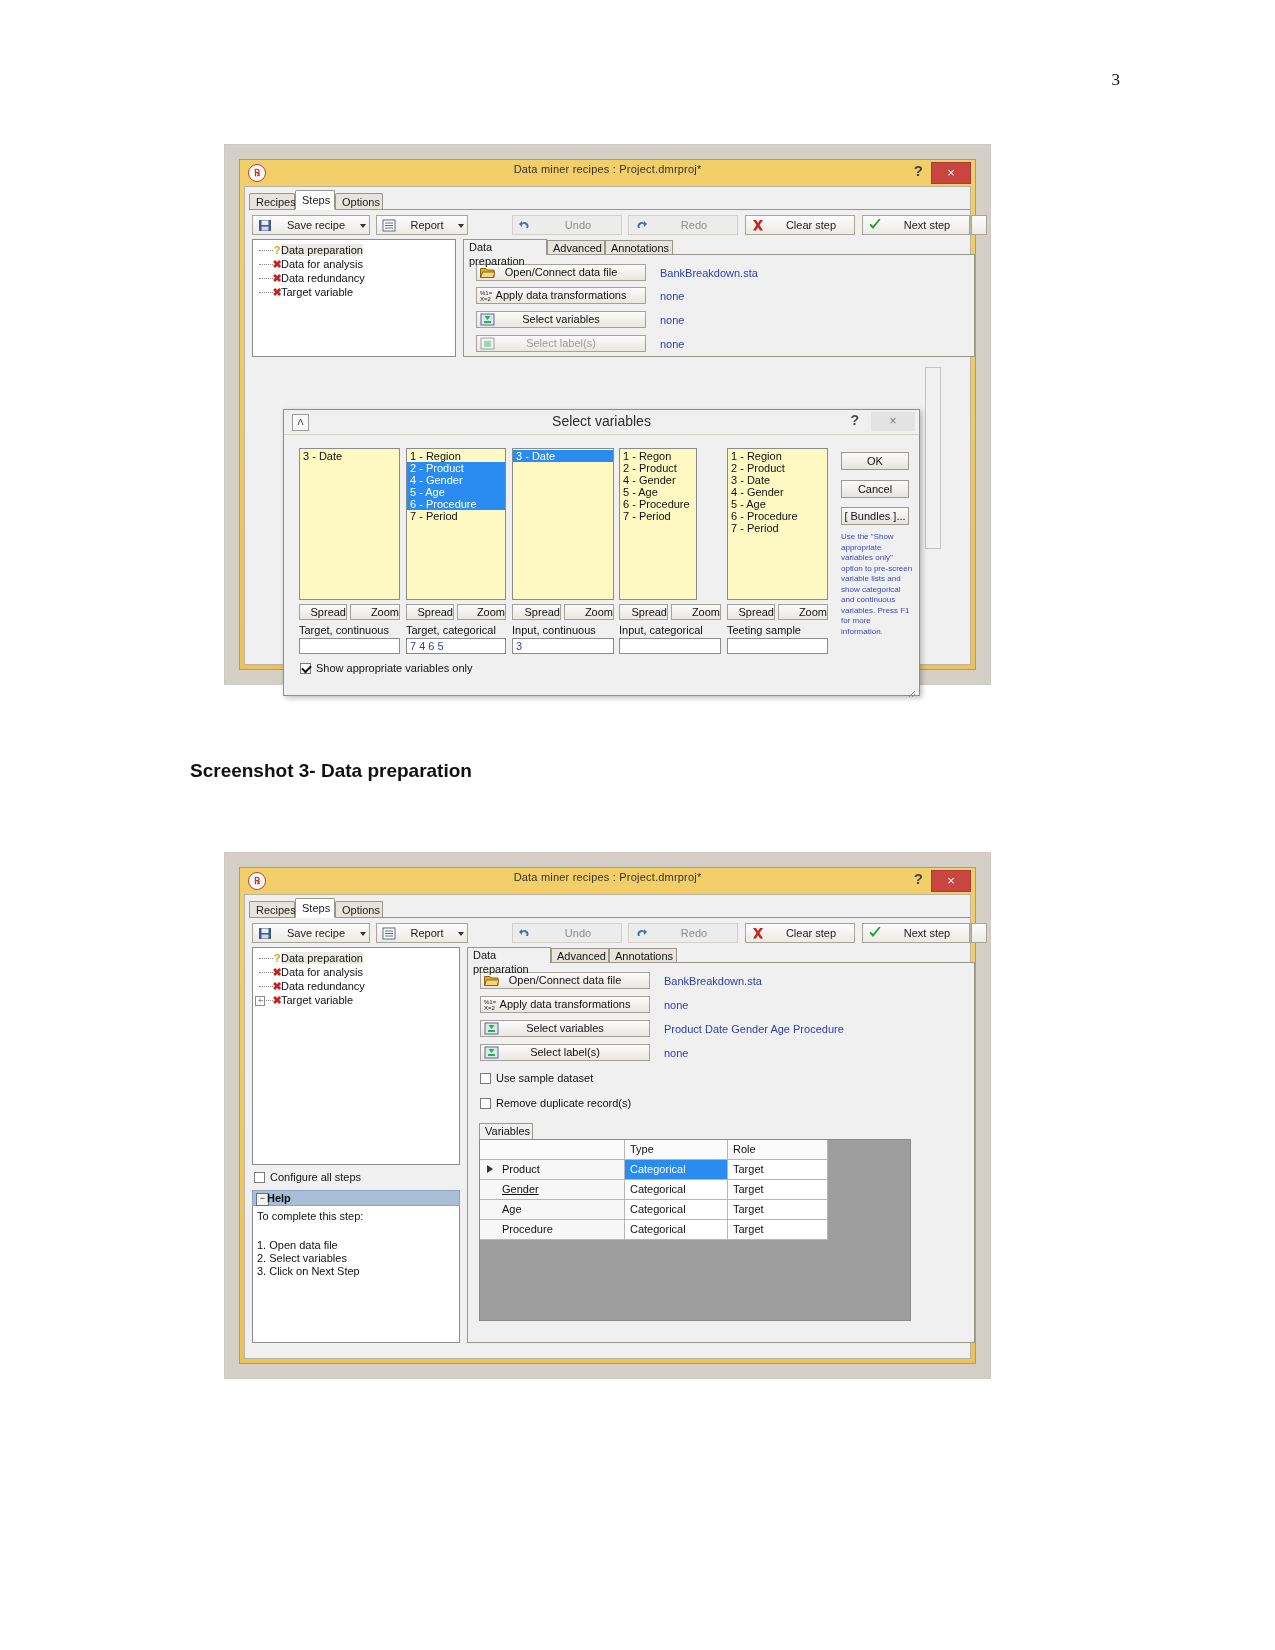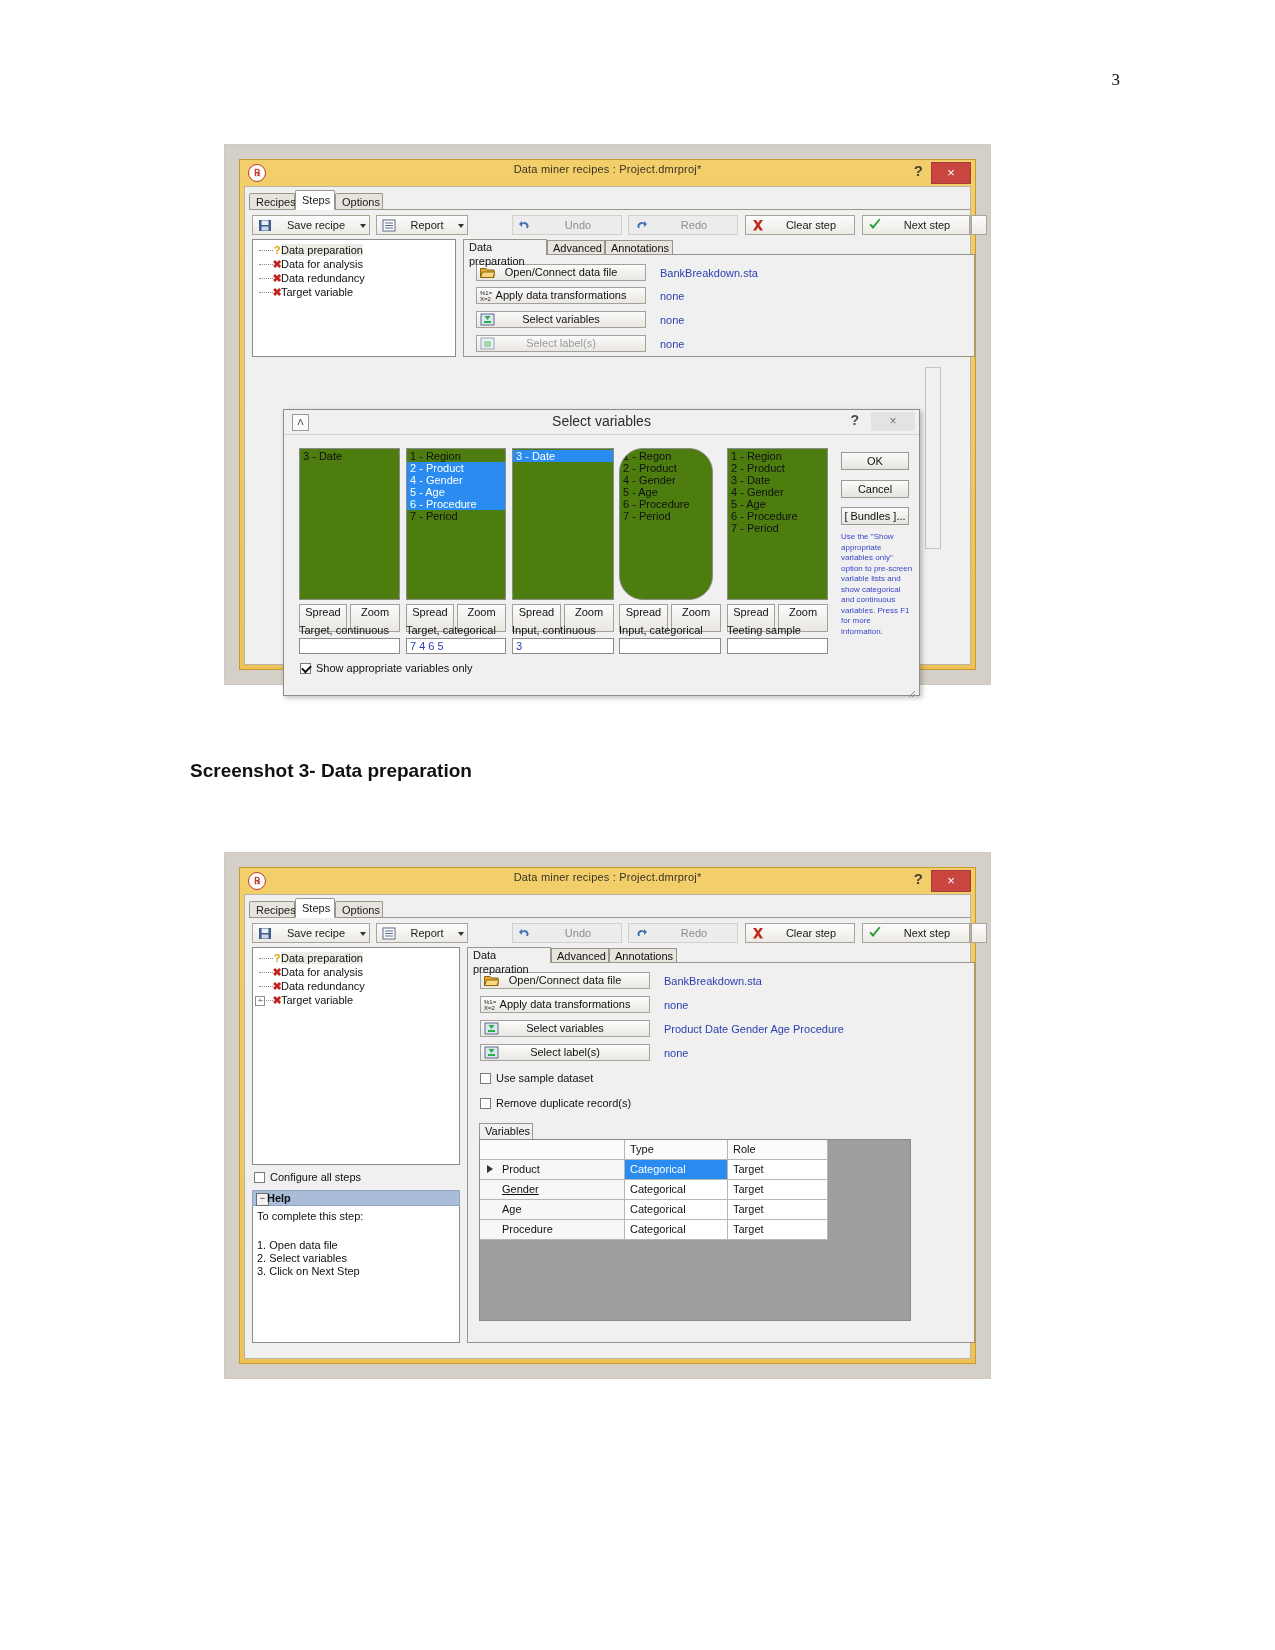--- a/index.html
+++ b/index.html
@@ -112,27 +112,27 @@
     border-left:2px solid #111;border-bottom:2px solid #111;transform:rotate(-45deg);
   }
   .cblabel{position:absolute;font-size:11px;color:#111;white-space:nowrap;}
   
   .svdlg{position:absolute;background:#f0f0f0;border:1px solid #8d8d8d;box-sizing:border-box;box-shadow:2px 2px 5px rgba(0,0,0,.25);}
   .svtitle{position:relative;height:24px;background:#f0f0f0;border-bottom:1px solid #d6d2cb;}
   .svtitle .t{position:absolute;left:0;right:0;top:3px;text-align:center;font-size:14px;color:#2c2c2c;}
   .svtitle .dicon{position:absolute;left:8px;top:4px;width:15px;height:15px;border:1px solid #9a9a9a;background:#fafafa;font-size:9px;line-height:14px;text-align:center;color:#333;}
   .svtitle .q{position:absolute;right:60px;top:2px;font-size:14px;font-weight:bold;color:#4a4a4a;}
   .svtitle .x{position:absolute;right:4px;top:2px;width:44px;height:19px;background:#e3e3e3;color:#777;font-size:12px;text-align:center;line-height:19px;}
-  .varlist{position:absolute;background:#4d7c0f;border:1px solid #8c8c8c;box-sizing:border-box;overflow:hidden;padding:1px 0 0 0;}
+  .varlist{position:absolute;background:#fef9c3;border:1px solid #8c8c8c;box-sizing:border-box;overflow:hidden;padding:1px 0 0 0;}
   .varlist .it{font-size:11px;color:#111;line-height:12px;height:12px;padding-left:3px;white-space:nowrap;}
   .varlist .it.sel{background:#2a8cf0;color:#fff;}
   .smbtn{
-    position:absolute;height:28px;
+    position:absolute;height:16px;
     background:linear-gradient(#fbfbfb,#e9e7e1);border:1px solid #a5a099;box-sizing:border-box;
-    font-size:11px;color:#111;text-align:center;line-height:14px;
+    font-size:11px;color:#111;text-align:right;line-height:14px;
   }
   .collabel{position:absolute;font-size:11px;color:#111;white-space:nowrap;}
   .valbox{position:absolute;height:16px;background:#fff;border:1px solid #8c8c8c;box-sizing:border-box;font-size:11px;color:#2b3fb0;padding-left:3px;line-height:15px;}
   .okbtn{
     position:absolute;height:18px;
     background:linear-gradient(#fbfbfb,#e6e4de);border:1px solid #9d9890;box-sizing:border-box;
     font-size:11px;color:#111;text-align:center;line-height:16px;
   }
   .helpblue{position:absolute;font-size:8px;line-height:10.5px;color:#3a46c8;width:72px;}
   
@@ -349,21 +349,21 @@
           <div class="valbox" style="left:122px;top:228px;width:100px;">7 4 6 5</div>
 
           <div class="varlist" style="left:228px;top:38px;width:102px;height:152px;">
             <div class="it sel">3 - Date</div>
           </div>
           <div class="smbtn" style="left:228px;top:194px;width:49px;">Spread</div>
           <div class="smbtn" style="left:280px;top:194px;width:50px;">Zoom</div>
           <div class="collabel" style="left:228px;top:214px;">Input, continuous</div>
           <div class="valbox" style="left:228px;top:228px;width:102px;">3</div>
 
-          <div class="varlist" style="left:335px;top:38px;width:94px;height:152px;border-radius:24px;">
+          <div class="varlist" style="left:335px;top:38px;width:78px;height:152px;">
             <div class="it">1 - Regon</div>
             <div class="it">2 - Product</div>
             <div class="it">4 - Gender</div>
             <div class="it">5 - Age</div>
             <div class="it">6 - Procedure</div>
             <div class="it">7 - Period</div>
           </div>
           <div class="smbtn" style="left:335px;top:194px;width:49px;">Spread</div>
           <div class="smbtn" style="left:387px;top:194px;width:50px;">Zoom</div>
           <div class="collabel" style="left:335px;top:214px;">Input, categorical</div>

